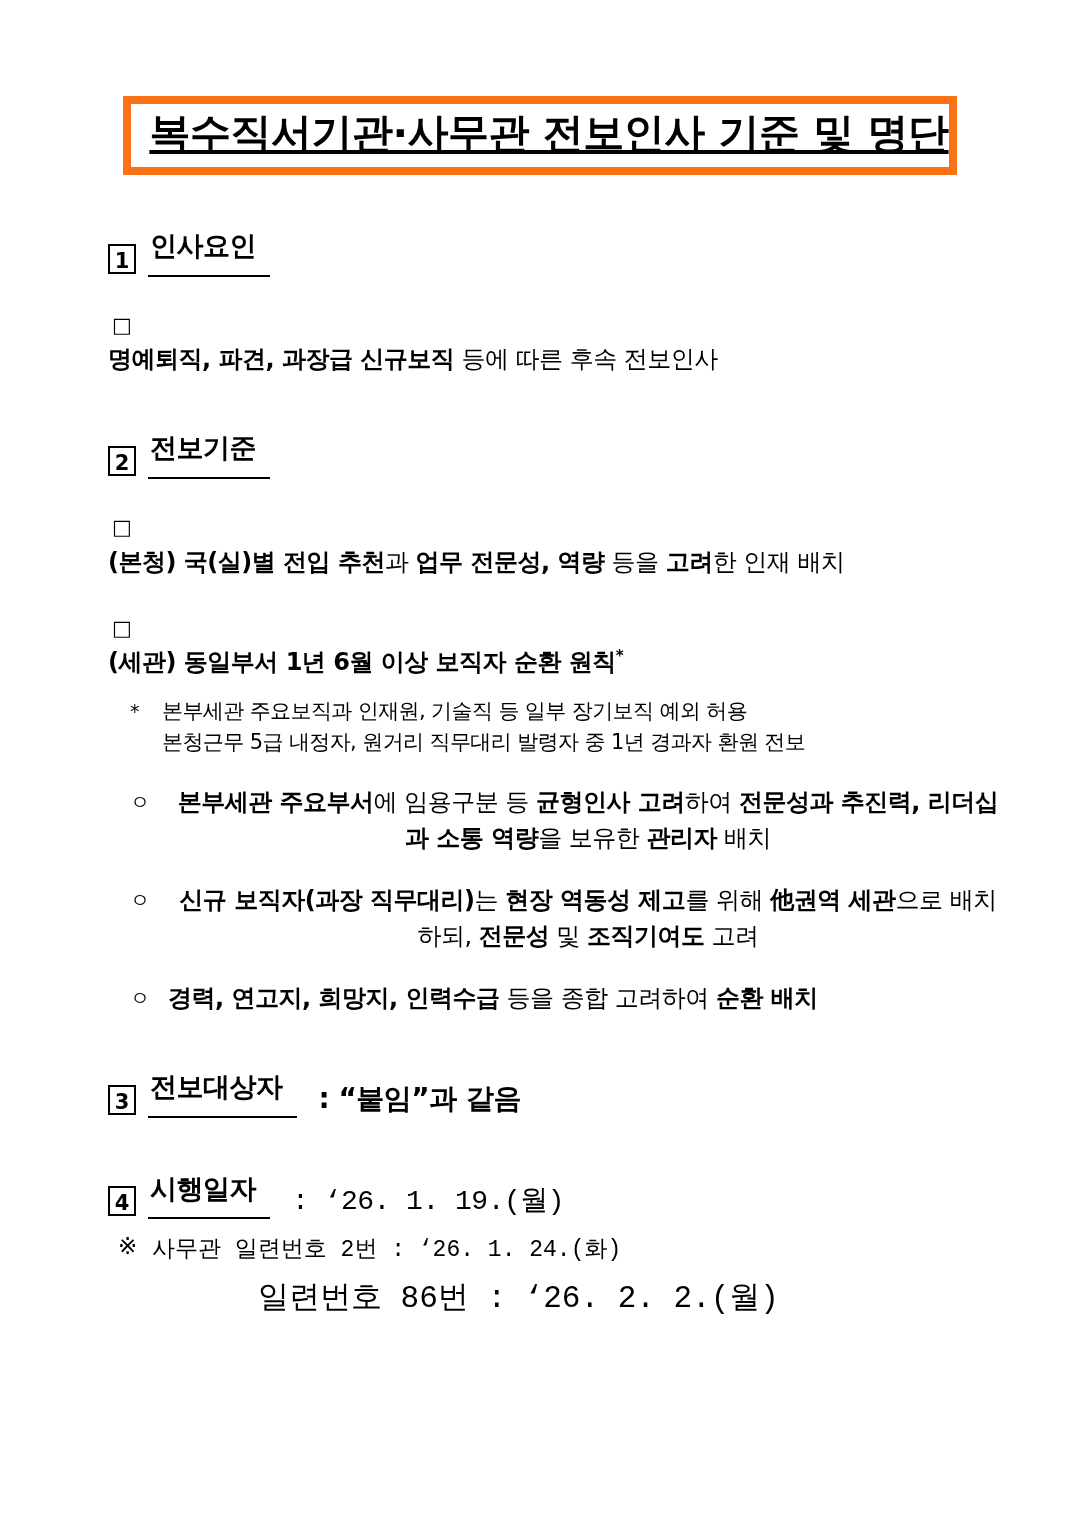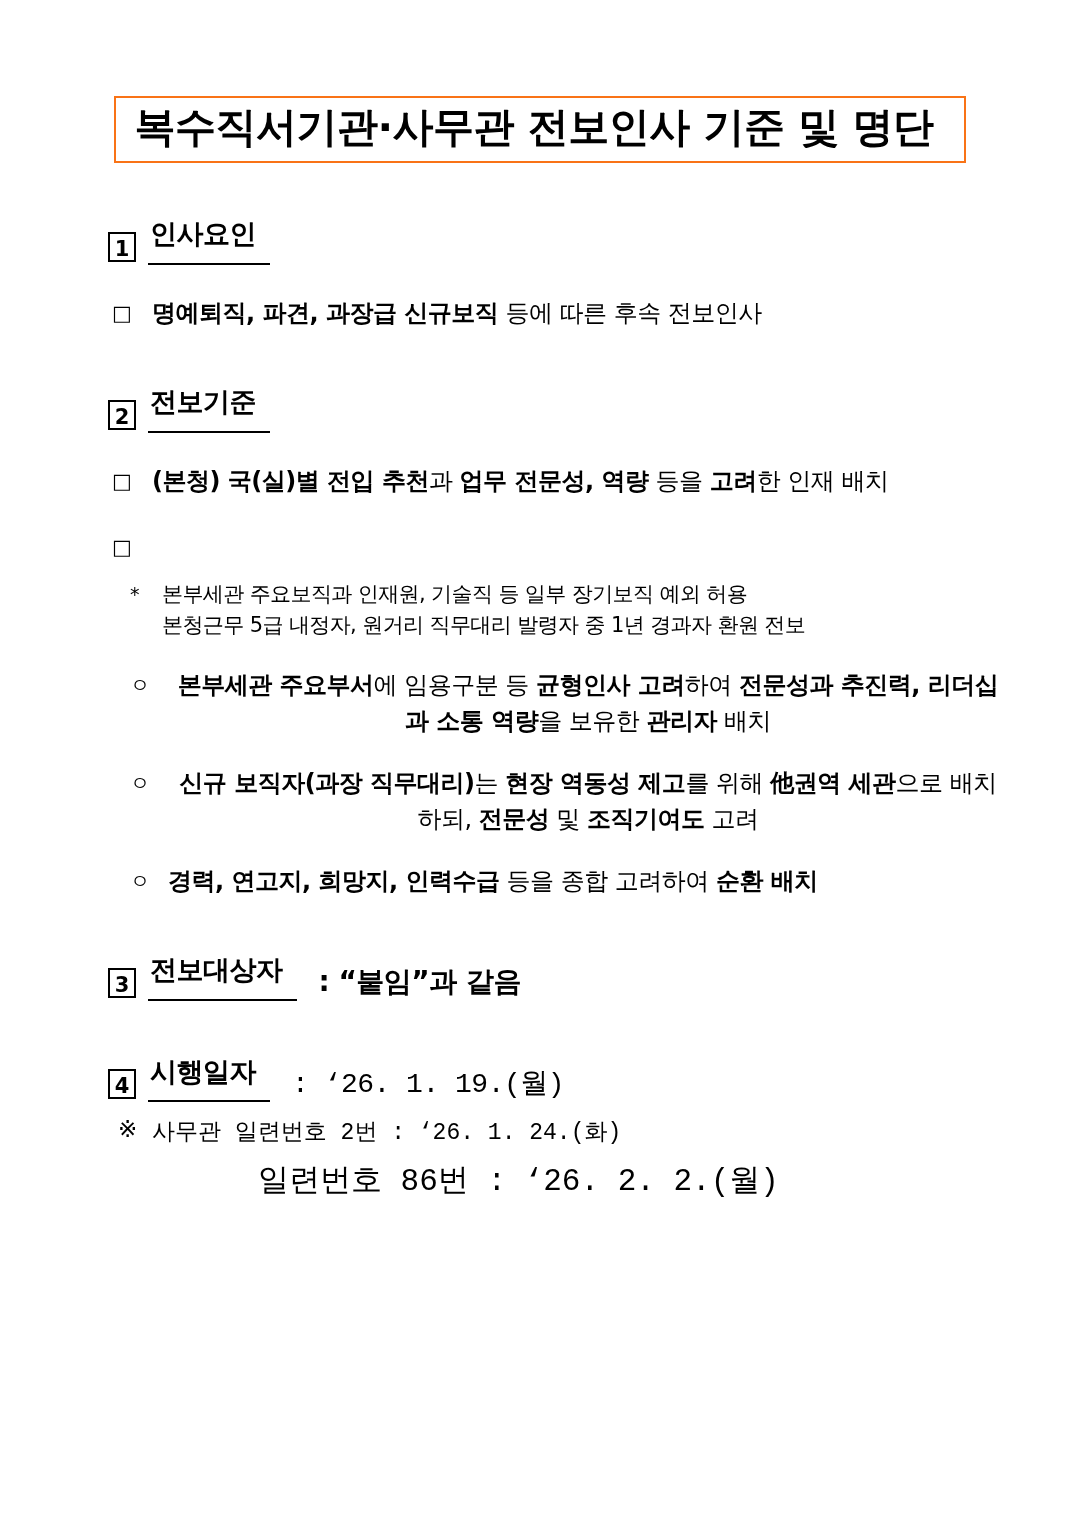--- a/index.html
+++ b/index.html
@@ -23,27 +23,28 @@
     box-sizing: border-box;
   }
 
   
   .title-wrap {
     margin-top: 96px;
     text-align: center;
   }
   .doc-title {
     display: inline-block;
-    border: 2px solid #f97316;
-    padding: 6px 30px 10px 18px;
+    border: 8px solid #f97316;
+    padding: 6px 0 10px 18px;
     font-size: 41px;
     font-weight: bold;
     letter-spacing: -0.5px;
     line-height: 1.15;
     white-space: nowrap;
+    text-decoration: underline;
   }
 
   
   .section {
     margin-left: 108px;
     margin-right: 70px;
   }
   .sec-head {
     display: flex;
     align-items: flex-end;
@@ -81,20 +82,21 @@
   .sec-suffix.normal {
     font-weight: normal;
   }
 
   
   .bullet-row {
     display: flex;
     align-items: flex-start;
     margin-top: 30px;
     line-height: 1.5;
+    flex-direction: column;
   }
   .bullet-mark {
     flex: 0 0 auto;
     width: 44px;
     font-size: 23px;
     text-align: left;
     padding-left: 4px;
     box-sizing: border-box;
   }
   .bullet-mark.square::before {
@@ -202,20 +204,23 @@
 
     <div class="bullet-row">
       <div class="bullet-mark square"></div>
       <div class="bullet-text">
         <span class="b">(본청) 국(실)별 전입 추천</span><span class="n">과 </span><span class="b">업무 전문성, 역량</span><span class="n"> 등을 </span><span class="b">고려</span><span class="n">한 인재 배치</span>
       </div>
     </div>
 
     <div class="bullet-row">
       <div class="bullet-mark square"></div>
+      <div class="bullet-text">
+        <span class="b">(세관) 동일부서 1년 6월 이상 보직자 순환 원칙</span><span class="sup">*</span>
+      </div>
     </div>
 
     <div class="note-row">
       <div class="note-mark">*</div>
       <div class="note-text">
         <div>본부세관 주요보직과 인재원, 기술직 등 일부 장기보직 예외 허용</div>
         <div>본청근무 5급 내정자, 원거리 직무대리 발령자 중 1년 경과자 환원 전보</div>
       </div>
     </div>
 

